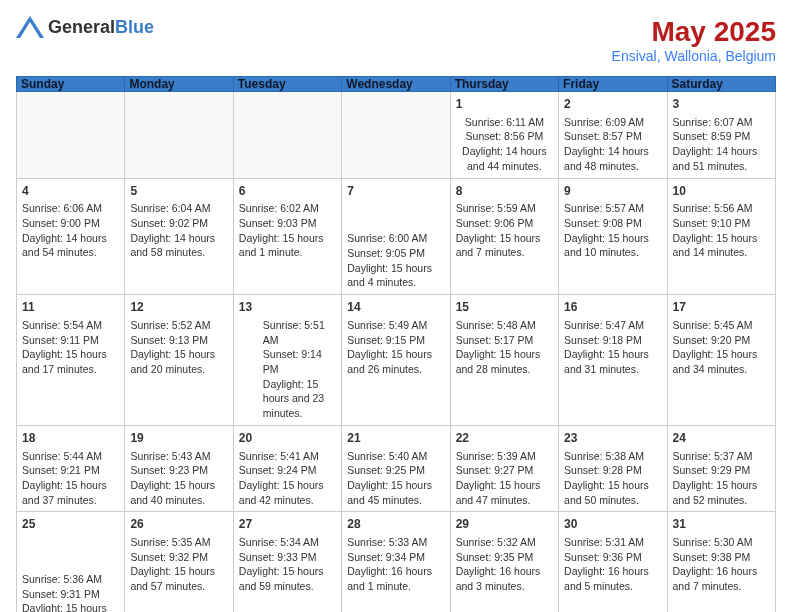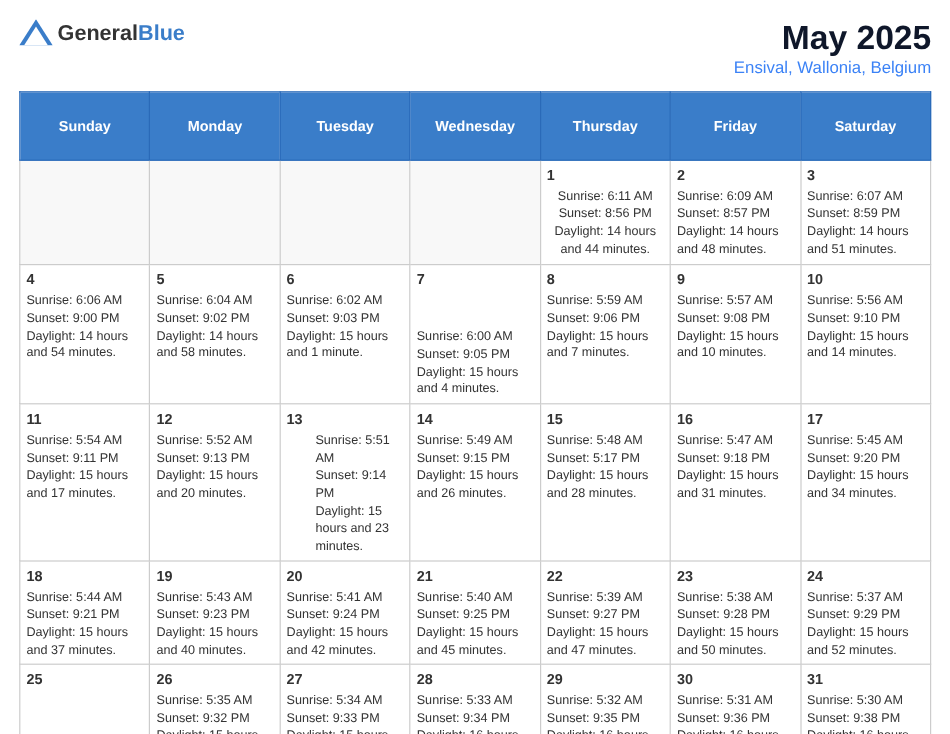--- a/index.html
+++ b/index.html
@@ -34,36 +34,36 @@
     .logo-icon {
       width: 28px;
       height: 22px;
     }
     .title-block {
       text-align: right;
     }
     .month-year {
       font-size: 28px;
       font-weight: bold;
-      color: #0f172a;
+      color: #b91c1c;
     }
     .location {
       font-size: 14px;
       color: #3b82f6;
     }
     table {
       width: 100%;
       border-collapse: collapse;
       font-size: 11px;
     }
     th {
       background-color: #3a7dc9;
-      color: #ffffff;
-      padding: 21px 4px;
-      text-align: center;
+      color: #0f172a;
+      padding: 0 4px;
+      text-align: left;
       font-size: 12px;
       font-weight: bold;
       border: 1px solid #2a6ab8;
     }
     td {
       border: 1px solid #ccc;
       vertical-align: top;
       padding: 4px 5px;
       height: 80px;
       width: 108px;

